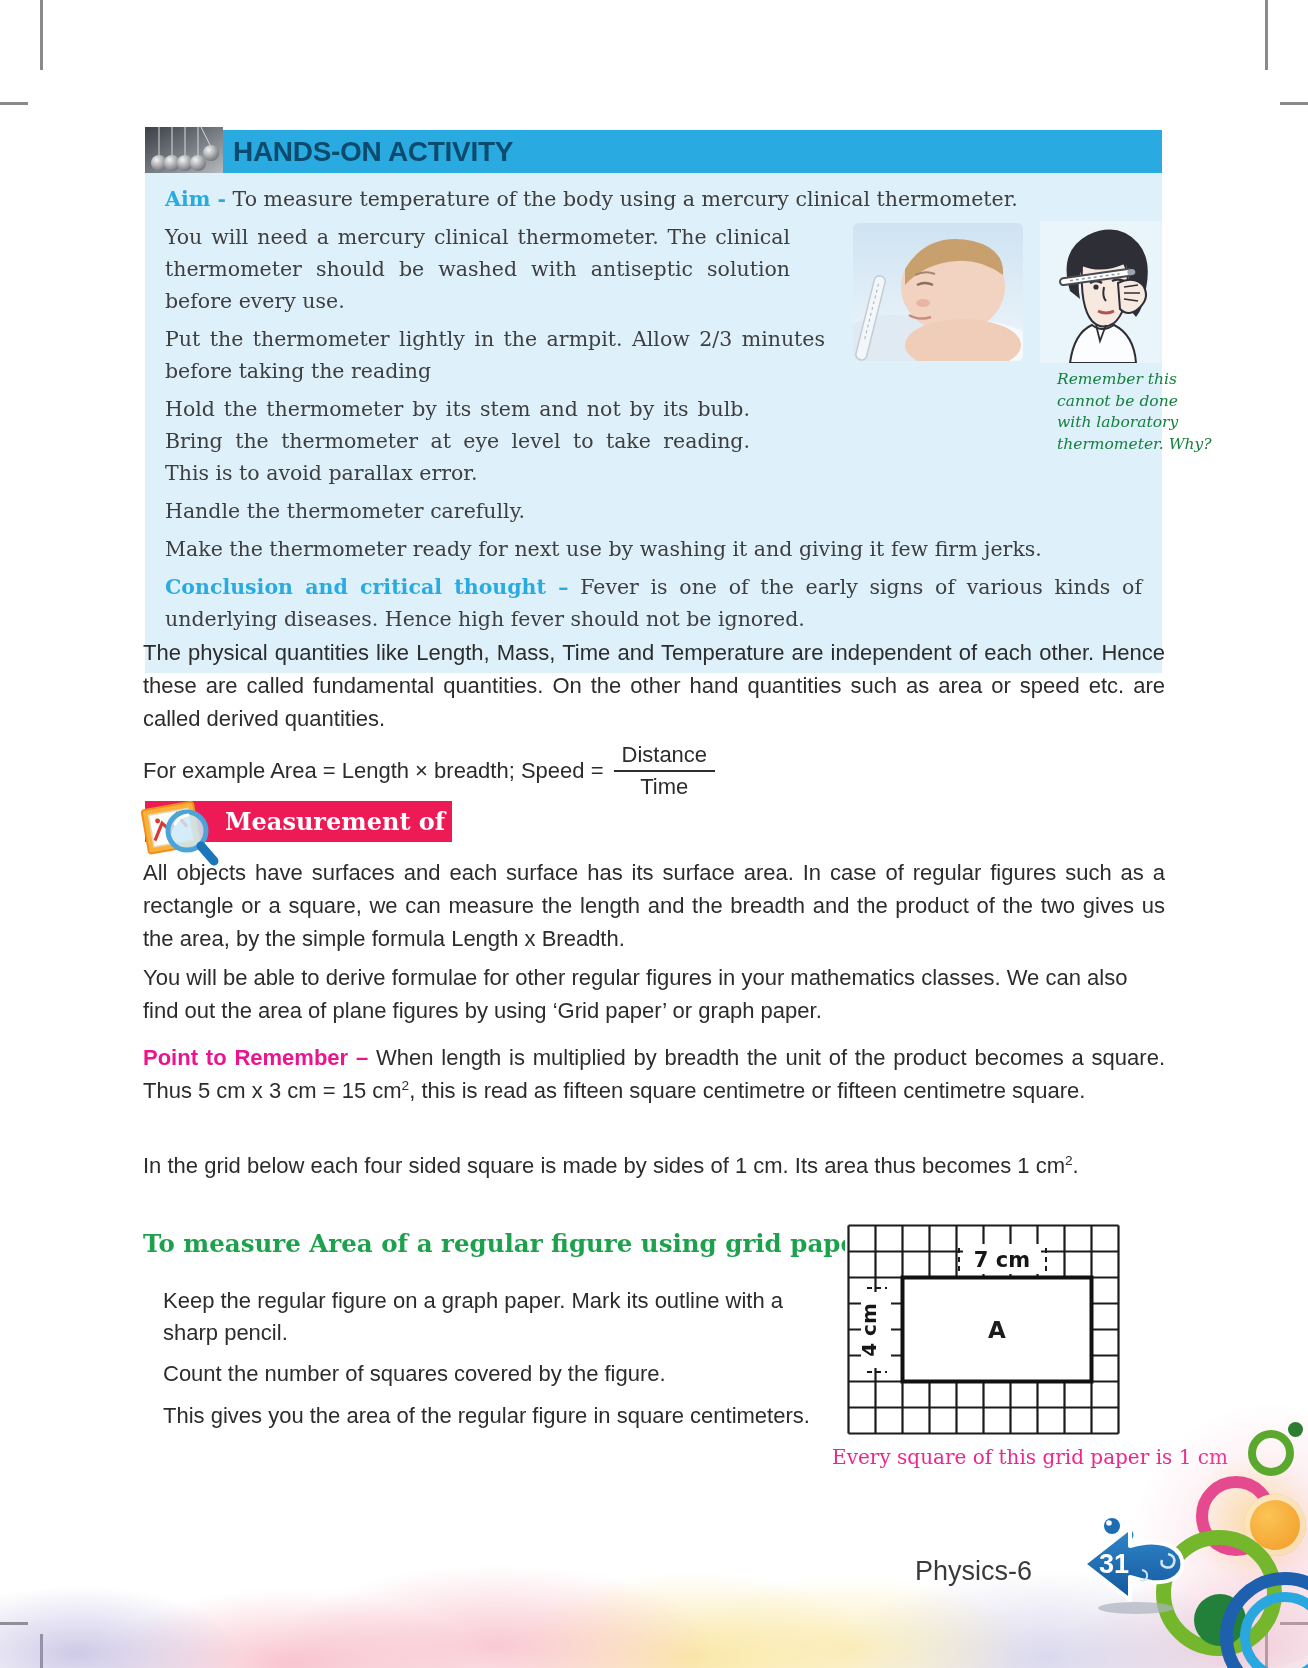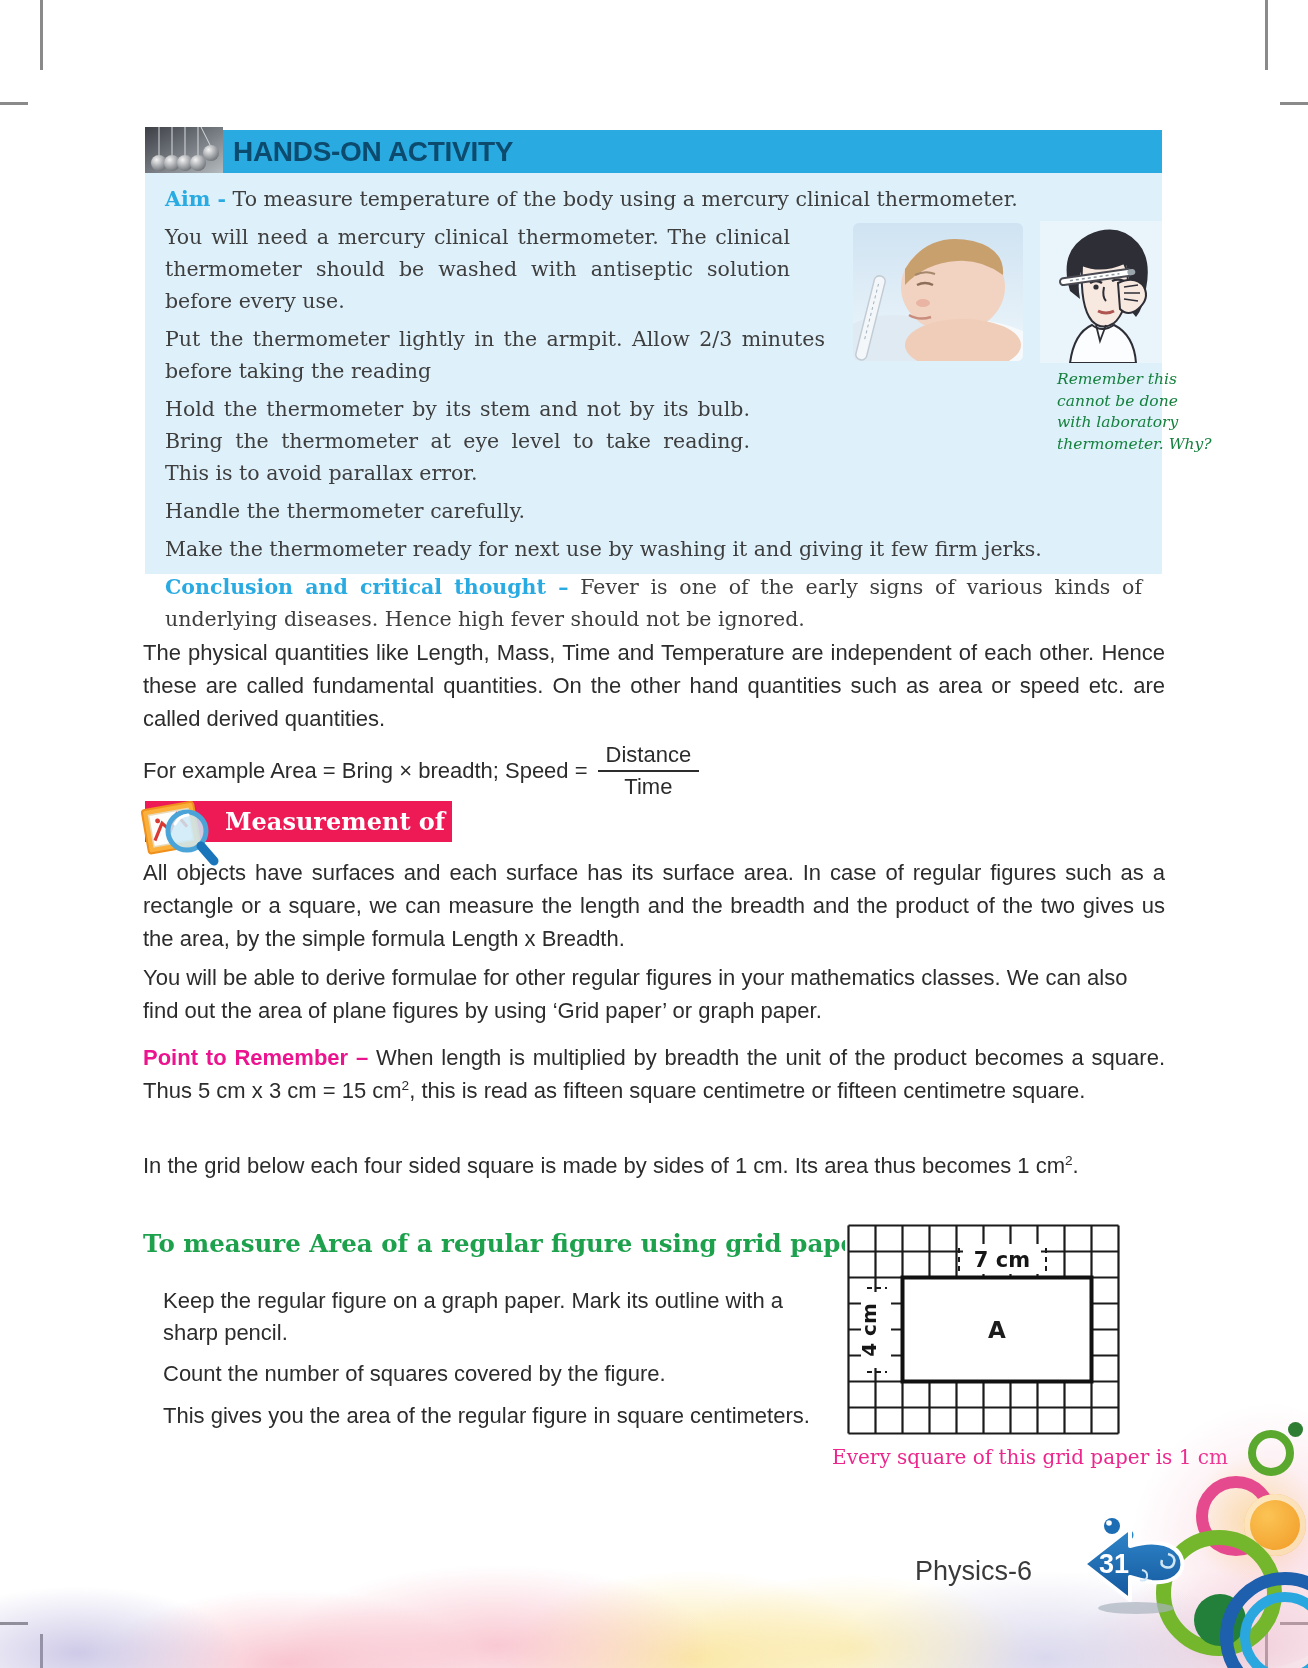--- a/index.html
+++ b/index.html
@@ -10,21 +10,21 @@
   
   .mark{position:absolute;background:#8a8a8a;}
 
   
   .activity-bar{position:absolute;left:145px;top:130px;width:1017px;height:43px;background:#29abe2;}
   .activity-bar .bar-title{position:absolute;left:88px;top:0;line-height:43px;color:#0c4a6e;
         font-weight:bold;font-size:28px;letter-spacing:-0.3px;}
   .cradle{position:absolute;left:0;top:-3px;}
 
   
-  .activity-box{position:absolute;left:145px;top:173px;width:1017px;height:401px;background:#def0fa;
+  .activity-box{position:absolute;left:145px;top:173px;width:1017px;height:500px;background:#def0fa;
         box-sizing:border-box;padding:10px 20px 0 20px;}
   .activity-box p{margin:0 0 6px 0;font-size:20.5px;line-height:32px;color:#3e3e3e;text-align:justify;}
   .blue-label{color:#29abe2;font-weight:bold;}
   .p-you{max-width:625px;} .p-put{max-width:660px;} .p-hold{max-width:585px;}
   .photo-child{position:absolute;left:708px;top:50px;width:170px;height:138px;border-radius:6px;overflow:hidden;}
   .illus-woman{position:absolute;left:895px;top:48px;width:122px;height:142px;}
   .pink-note{position:absolute;left:912px;top:196px;width:158px;font-size:15.5px;line-height:21.5px;
         font-style:italic;color:#15803d;text-align:left;}
 
   
@@ -169,21 +169,21 @@
         <path d="M56 104 L60 120 L66 104" fill="none" stroke="#2e2e36" stroke-width="1.8"></path>
       </svg>
     </div>
 
     <div class="pink-note">Remember this cannot be done with laboratory thermometer. Why?</div>
   </div>
 
   <p class="mp just" style="top:636px;">The physical quantities like Length, Mass, Time and Temperature are independent of each other. Hence these are called fundamental quantities. On the other hand quantities such as area or speed etc. are called derived quantities.</p>
 
   <div class="formula-row">
-    <span>For example Area = Bring × breadth; Speed =</span>
+    <span>For example Area = Length × breadth; Speed =</span>
     <span class="fraction">
       <span class="num">Distance</span>
       <span>Time</span>
     </span>
   </div>
 
   <div class="area-badge">
     <svg class="badge-icon" width="90" height="74" viewBox="0 0 90 74">
       <g transform="rotate(-10 32 34)">
         <rect x="8" y="12" width="52" height="44" rx="3" fill="#fbb03b" stroke="#ef8f1c" stroke-width="2"></rect>

